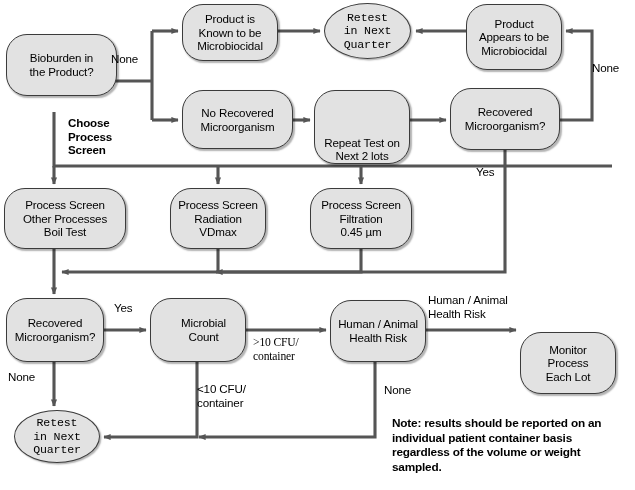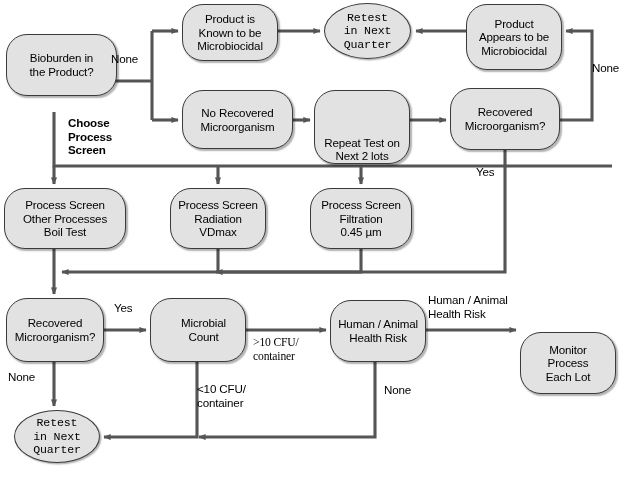--- a/index.html
+++ b/index.html
@@ -205,14 +205,15 @@
       <div class="edge-label" style="left: 8px; top: 370px;">None</div>
       <div class="edge-label" style="left: 253px; top: 336px; font-family: Liberation Serif, serif;">&gt;10 CFU/
 container</div>
       <div class="edge-label" style="left: 197px; top: 382px;">&lt;10 CFU/
 container</div>
       <div class="edge-label" style="left: 428px; top: 293px;">Human / Animal
 Health Risk</div>
       <div class="edge-label" style="left: 384px; top: 383px;">None</div>
     </div>
 
+  <div class="note" style="left: 392px; top: 416px;">Note: results should be reported on an individual patient container basis regardless of the volume or weight sampled.</div>
 
 </div>
 
 </body></html>

